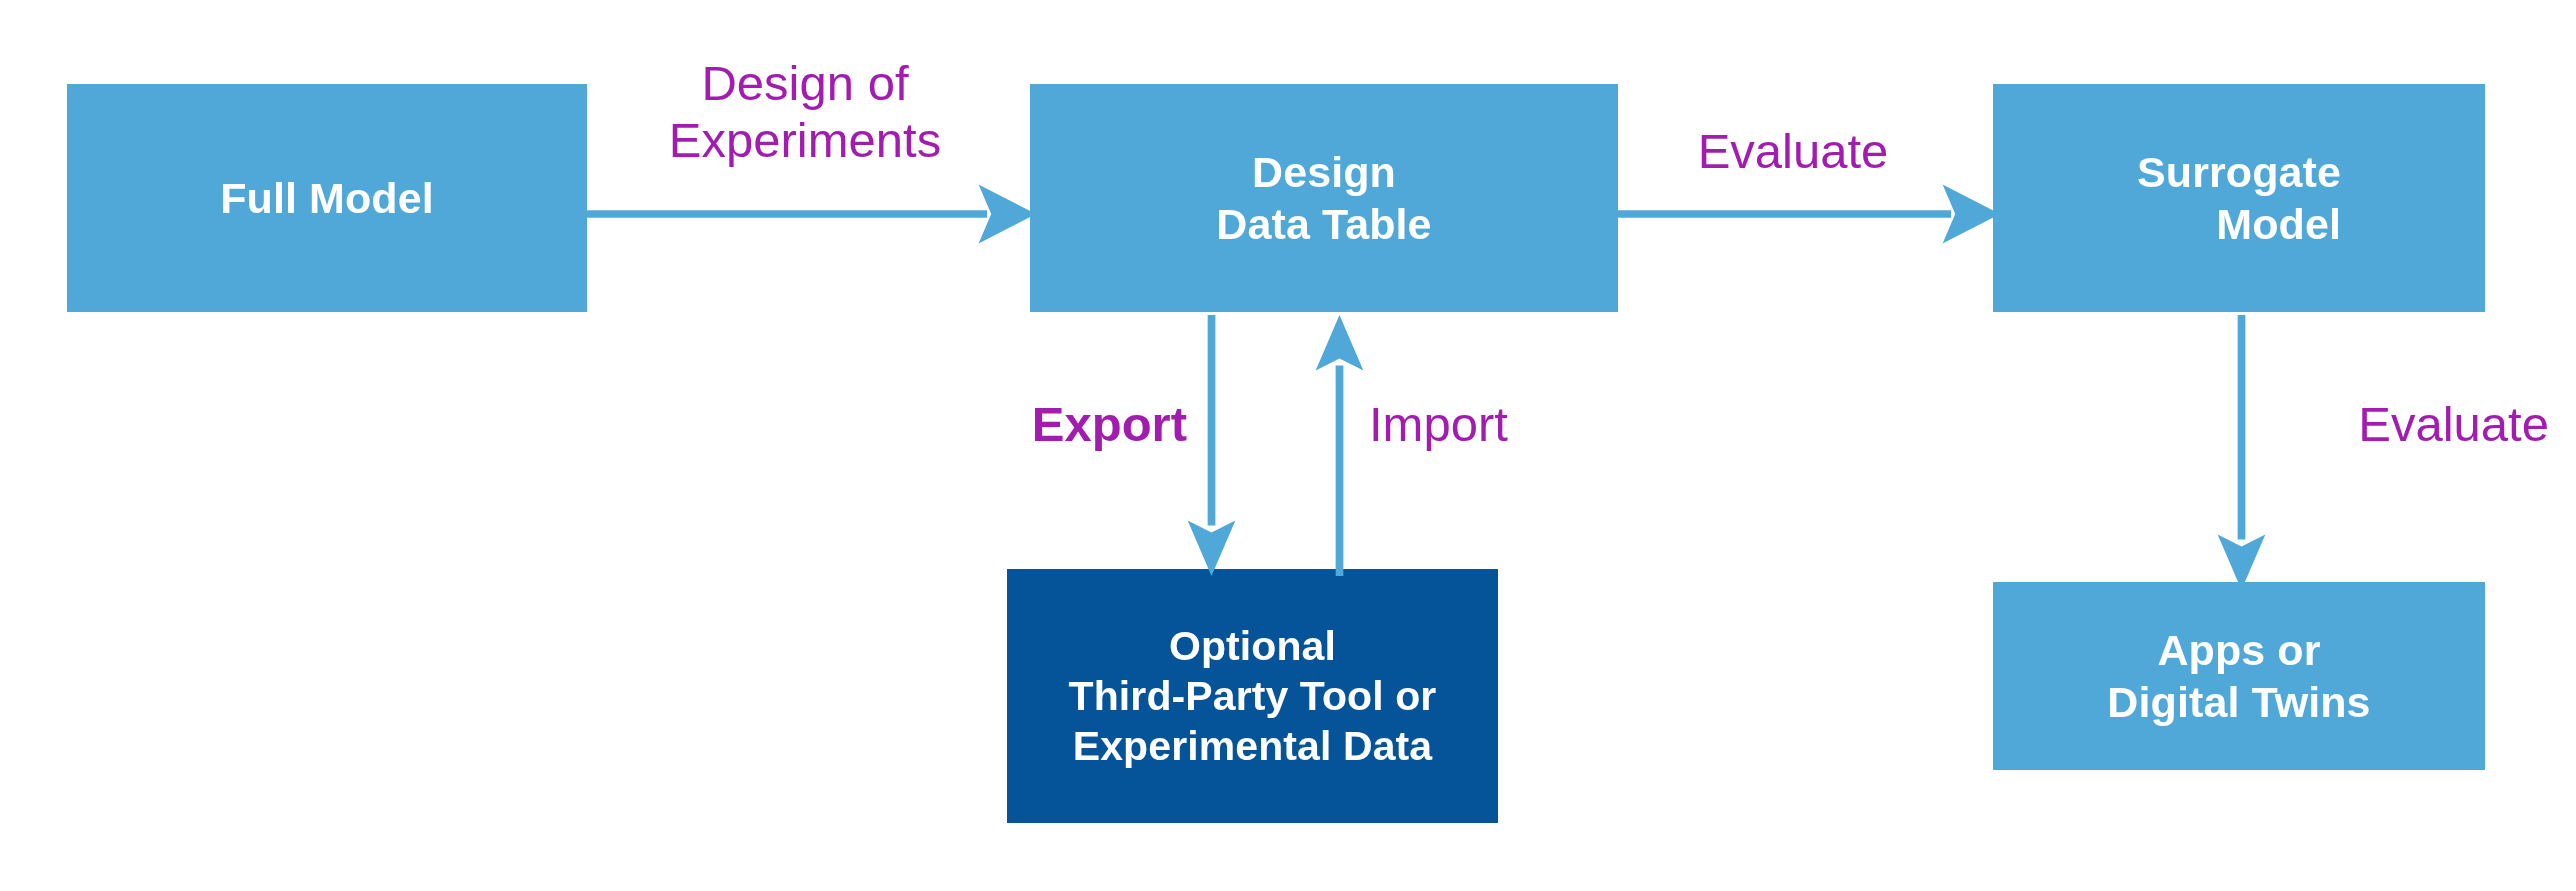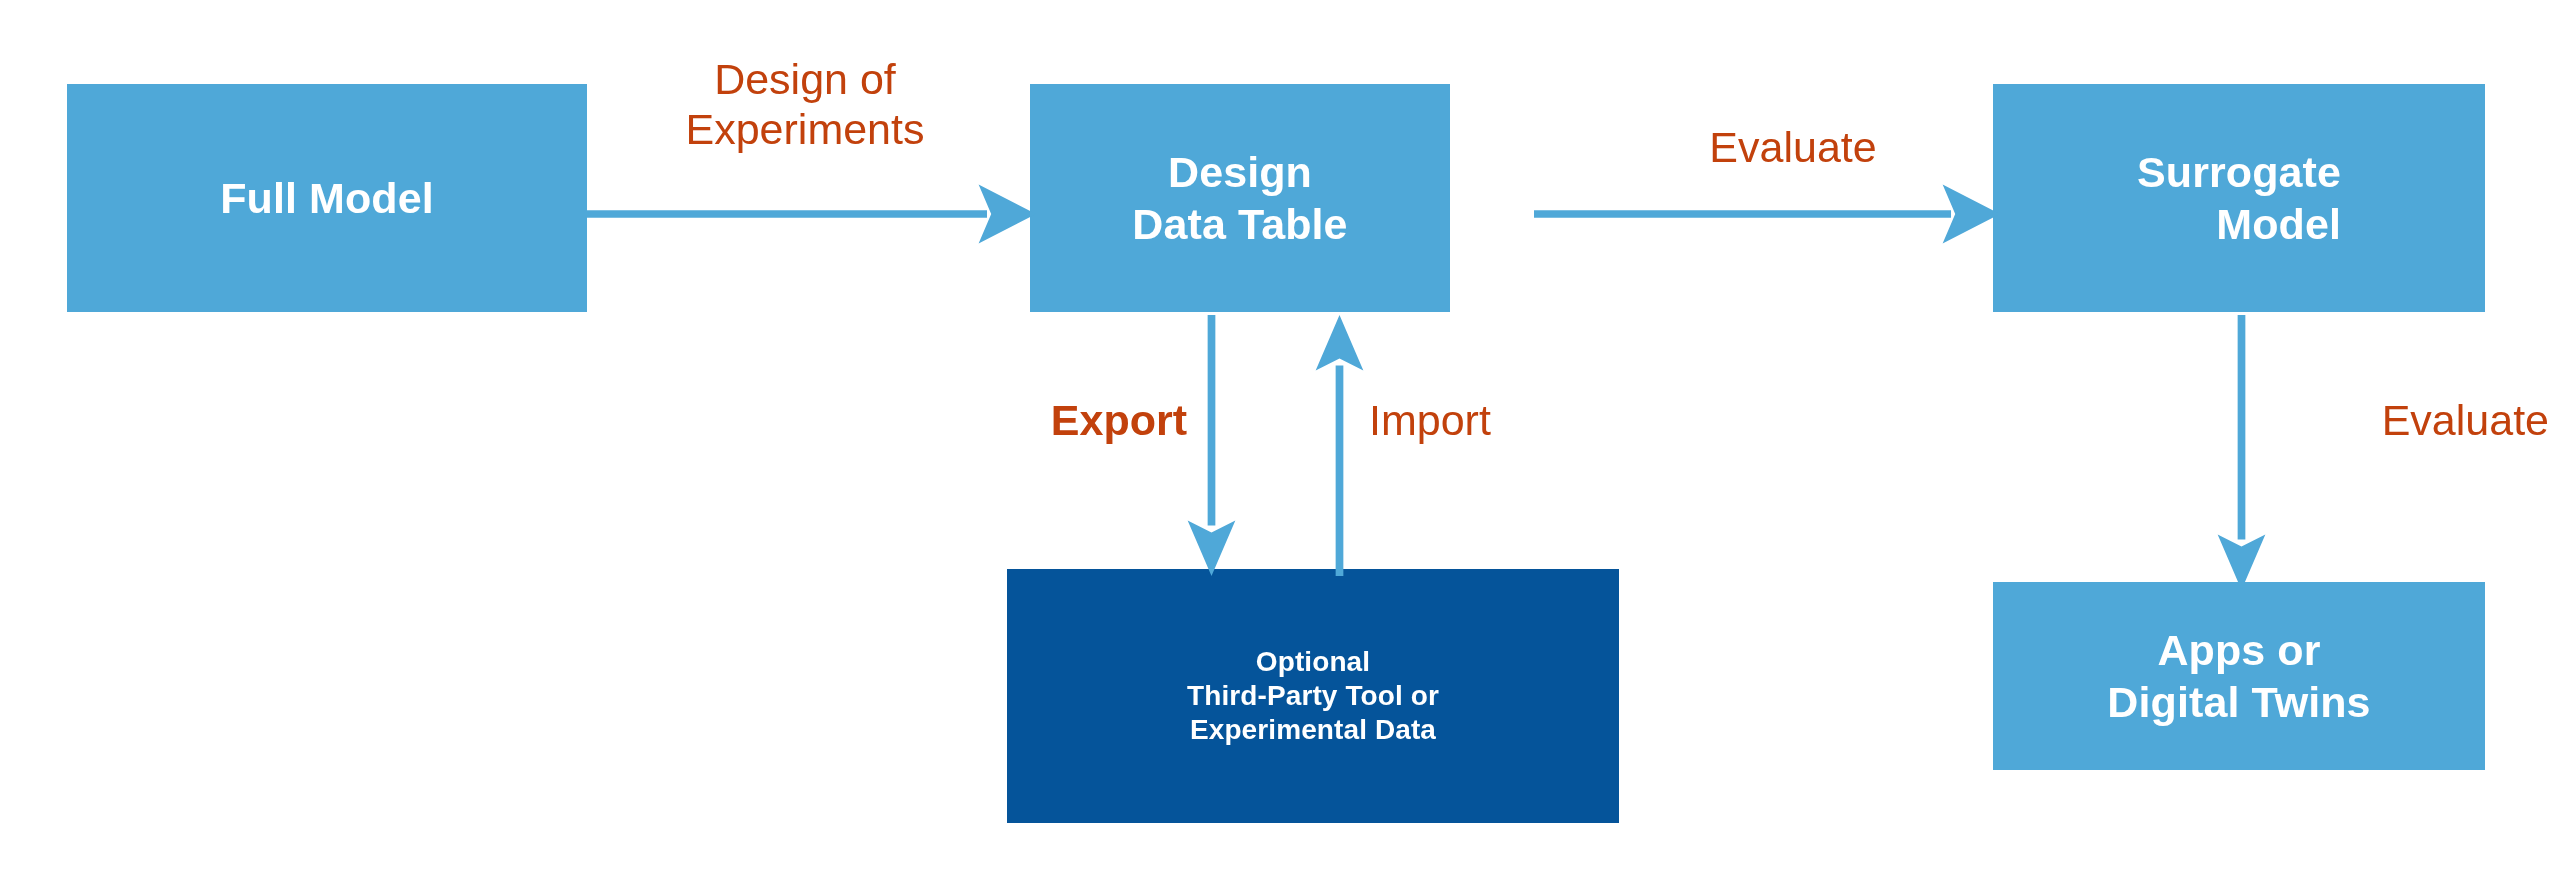--- a/index.html
+++ b/index.html
@@ -30,30 +30,30 @@
     letter-spacing: 0.1px;
     white-space: pre-line;
     box-sizing: border-box;
     padding: 2.8px 7px;
   }
   .node.light { background: #4FA8D8; }
   .node.dark  { background: #05549A; }
 
   
   #node-full-model     { left: 67px;   top: 84px; width: 520px; height: 228px; }
-  #node-design-table   { left: 1030px; top: 84px; width: 420px; height: 228px; }
+  #node-design-table   { left: 1030px; top: 84px; width: 588px; height: 228px; }
   #node-surrogate      { left: 1993px; top: 84px; width: 492px; height: 228px; text-align: right; }
-  #node-optional-tool  { left: 1007px; top: 569px; width: 612px; height: 254px; font-size: 28px; }
+  #node-optional-tool  { left: 1007px; top: 569px; width: 491px; height: 254px; font-size: 41px; }
   #node-apps           { left: 1993px; top: 582px; width: 492px; height: 188px; }
 
   
   .edge-label {
     position: absolute;
-    color: #c2410c;
-    font-size: 43px;
+    color: #a21caf;
+    font-size: 49px;
     font-weight: normal;
     line-height: 1.16;
     text-align: center;
     white-space: pre-line;
     letter-spacing: 0px;
   }
   #label-doe      { left: 651px;  top: 55px;  width: 308px; }
   #label-training { left: 1639px; top: 123px; width: 308px; }
   #label-export   { left: 977px; top: 396px; width: 210px; text-align: right; font-weight: bold; }
   #label-import   { left: 1369px; top: 396px; width: 210px; text-align: left; }

